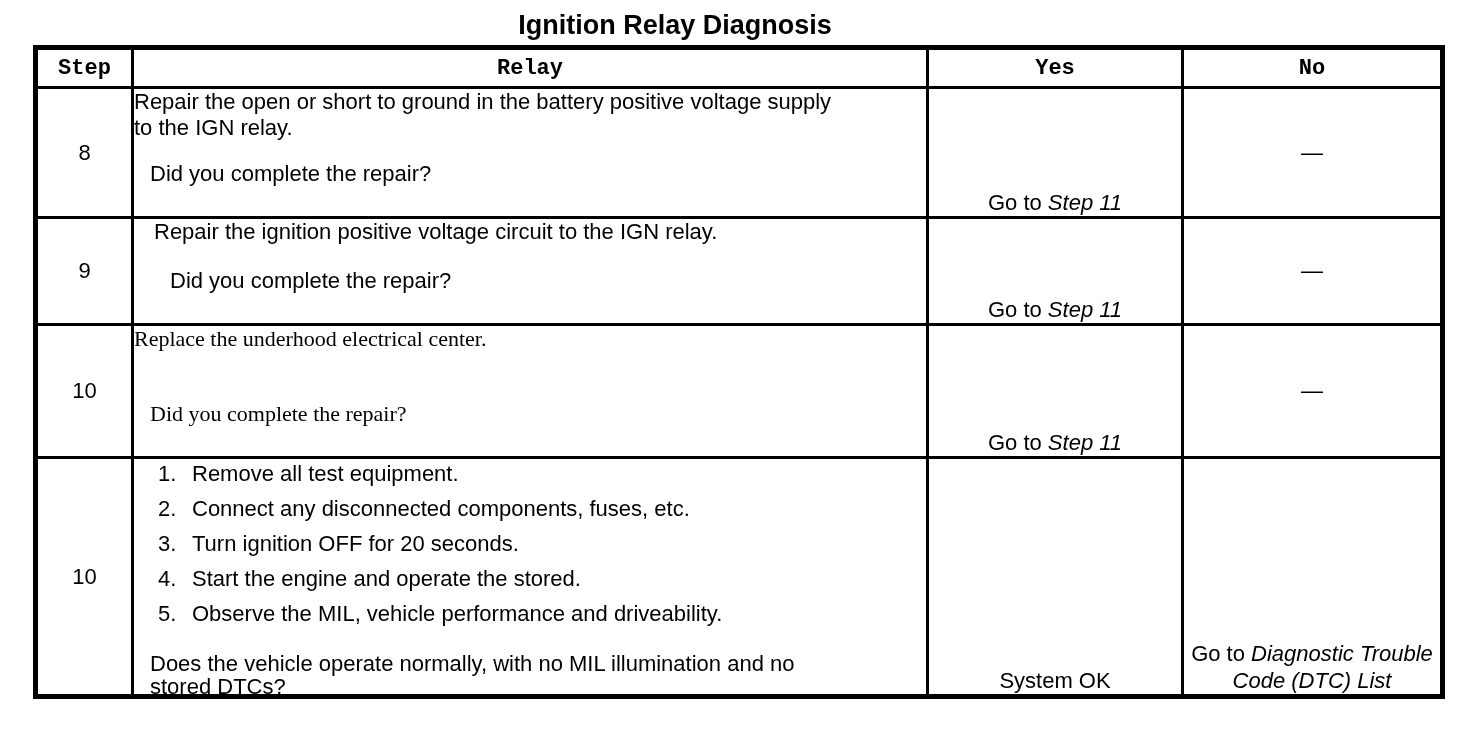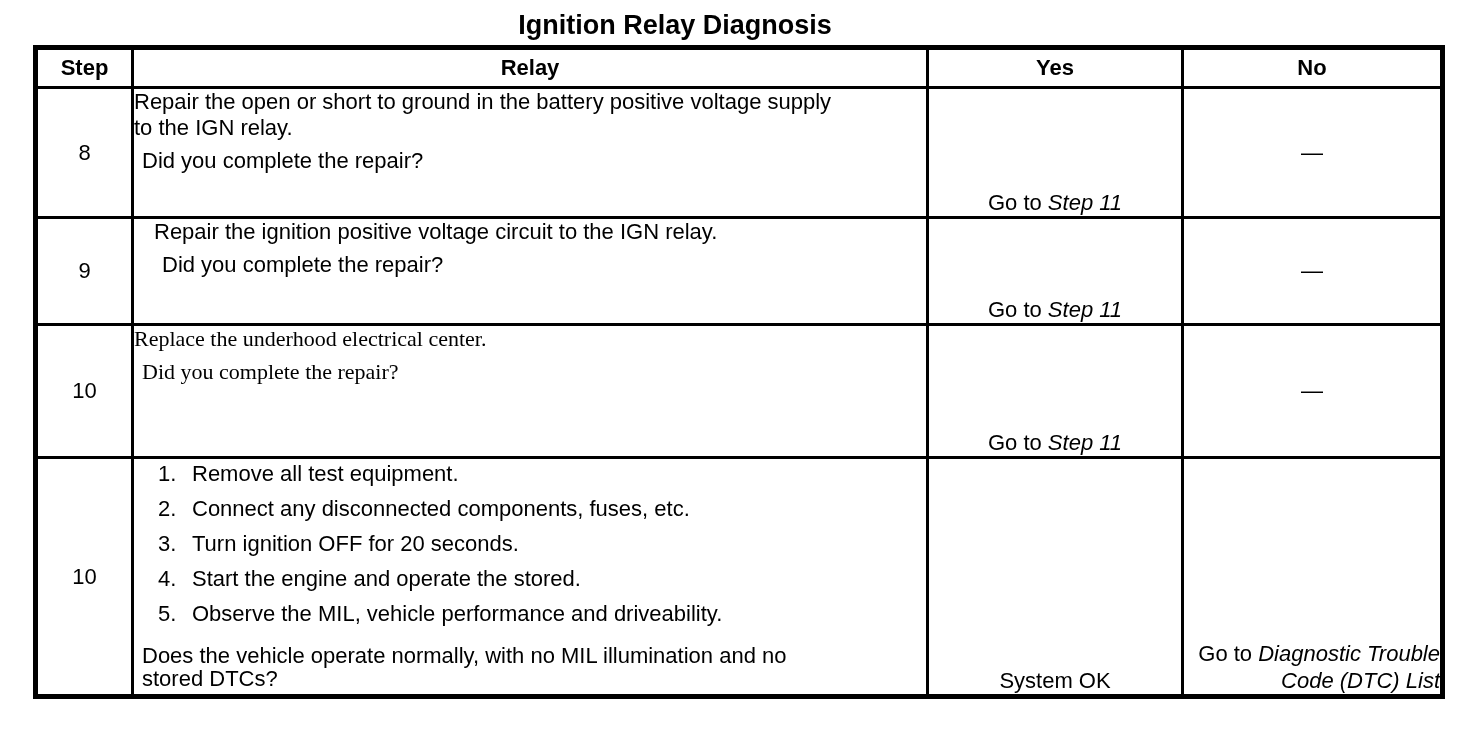--- a/index.html
+++ b/index.html
@@ -34,21 +34,21 @@
   table.diag th, table.diag td {
     border: 3px solid #000;
     padding: 0;
     font-size: 22px;
   }
   col.c-step   { width: 97px;  }
   col.c-action { width: 795px; }
   col.c-yes    { width: 255px; }
   col.c-no     { width: 260px; }
 
-  tr.hrow { height: 40px; }
+  tr.hrow { height: 40px; font-family: Liberation Mono, monospace; }
   tr.r0 { height: 130px; }
   tr.r1 { height: 107px; }
   tr.r2 { height: 133px; }
   tr.r3 { height: 239px; }
 
   th.hcell {
     font-size: 23px;
     font-weight: bold;
     text-align: center;
     vertical-align: middle;
@@ -58,32 +58,33 @@
     vertical-align: middle;
     font-size: 23px;
   }
   td.action-cell {
     vertical-align: top;
     padding: 6px 10px 8px 12px;
   }
   .action-inner {
     display: flex;
     flex-direction: column;
+    justify-content: space-between;
   }
   tr.r0 .action-inner { height: 112px; }
   tr.r1 .action-inner { height: 89px; padding-left: 20px;  }
   tr.r2 .action-inner { height: 115px; font-family: Liberation Serif, serif; }
   tr.r3 .action-inner { height: 221px; }
   .action-main {
     margin: 0;
     max-width: 705px;
     line-height: 26px;
   }
   .action-question {
-    margin: 8px;
+    margin: 16px;
     max-width: 705px;
     line-height: 23px;
   }
   .steps-list {
     padding: 2px 0 0 24px;
   }
   .list-item {
     display: flex;
     line-height: 25px;
     margin-bottom: 10px;
@@ -96,21 +97,21 @@
     vertical-align: bottom;
     text-align: center;
     padding-bottom: 5px;
   }
   td.no-cell-dash {
     vertical-align: middle;
     text-align: center;
   }
   td.no-cell-goto {
     vertical-align: bottom;
-    text-align: right;
+    text-align: center;
     padding: 0 20px 7px 22px;
     line-height: 27px;
   }
   i { font-style: italic; }
 </style>
 </head>
 <body>
 
 <div class="page">
 

